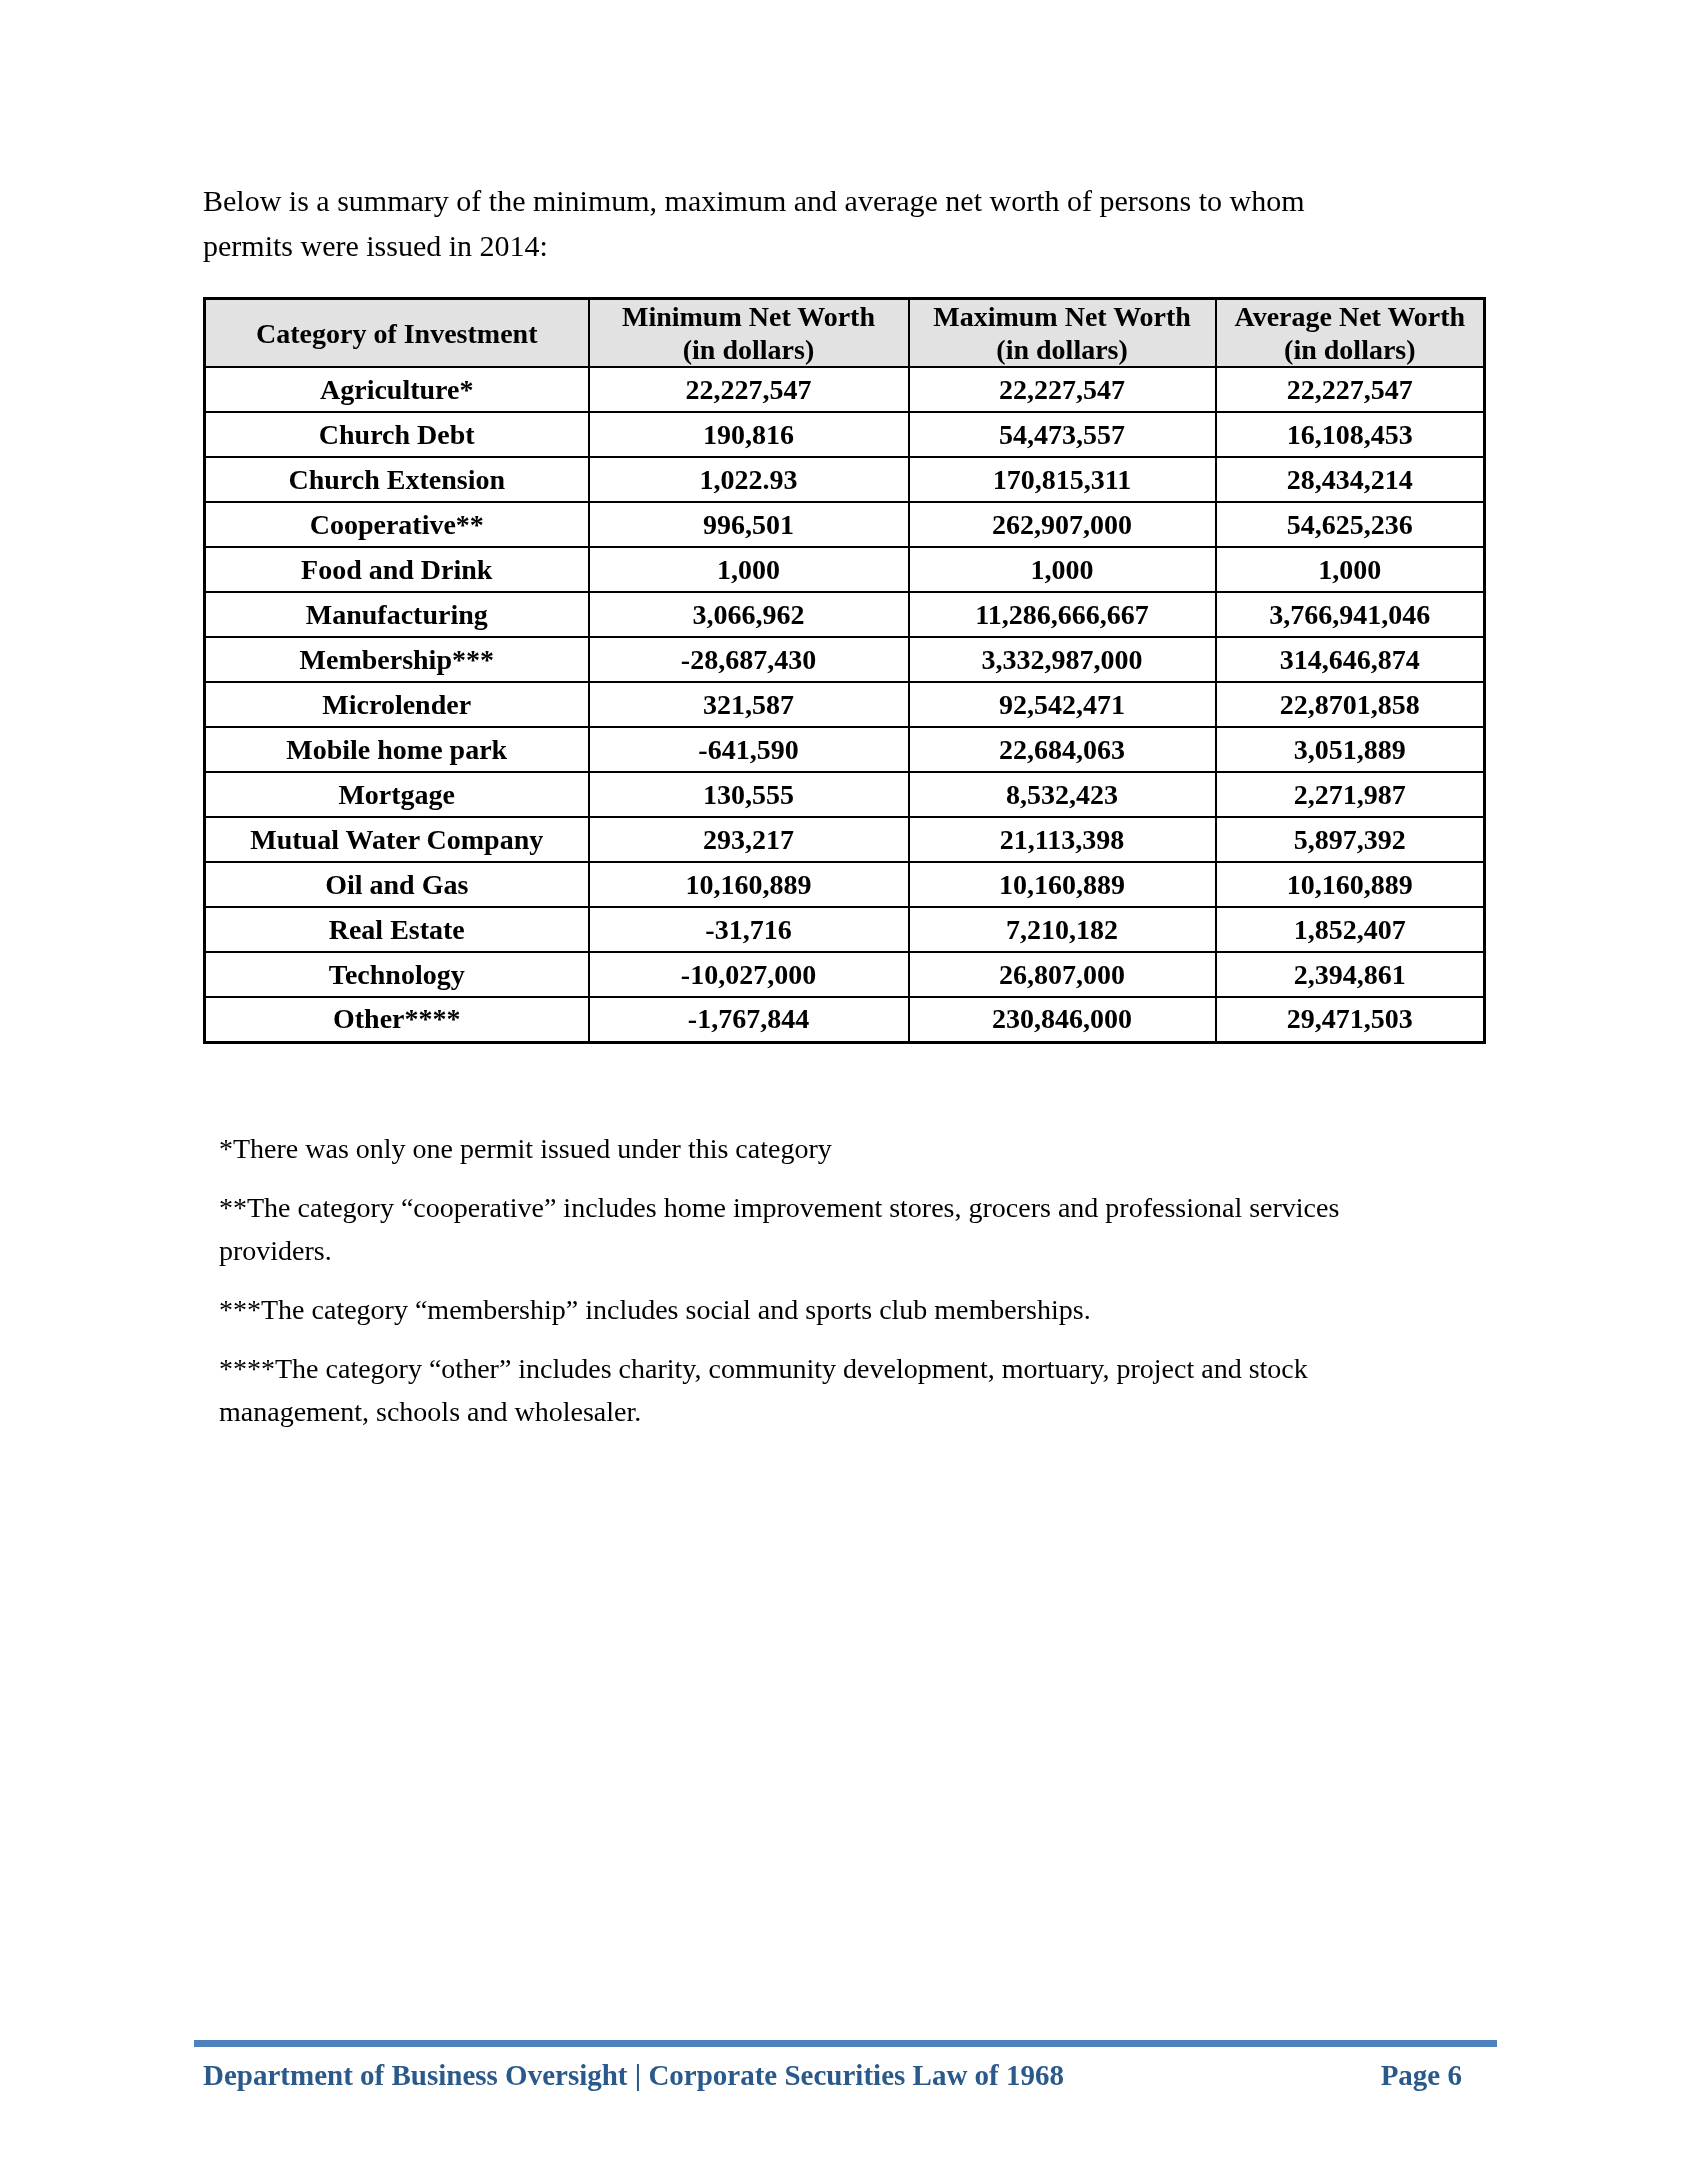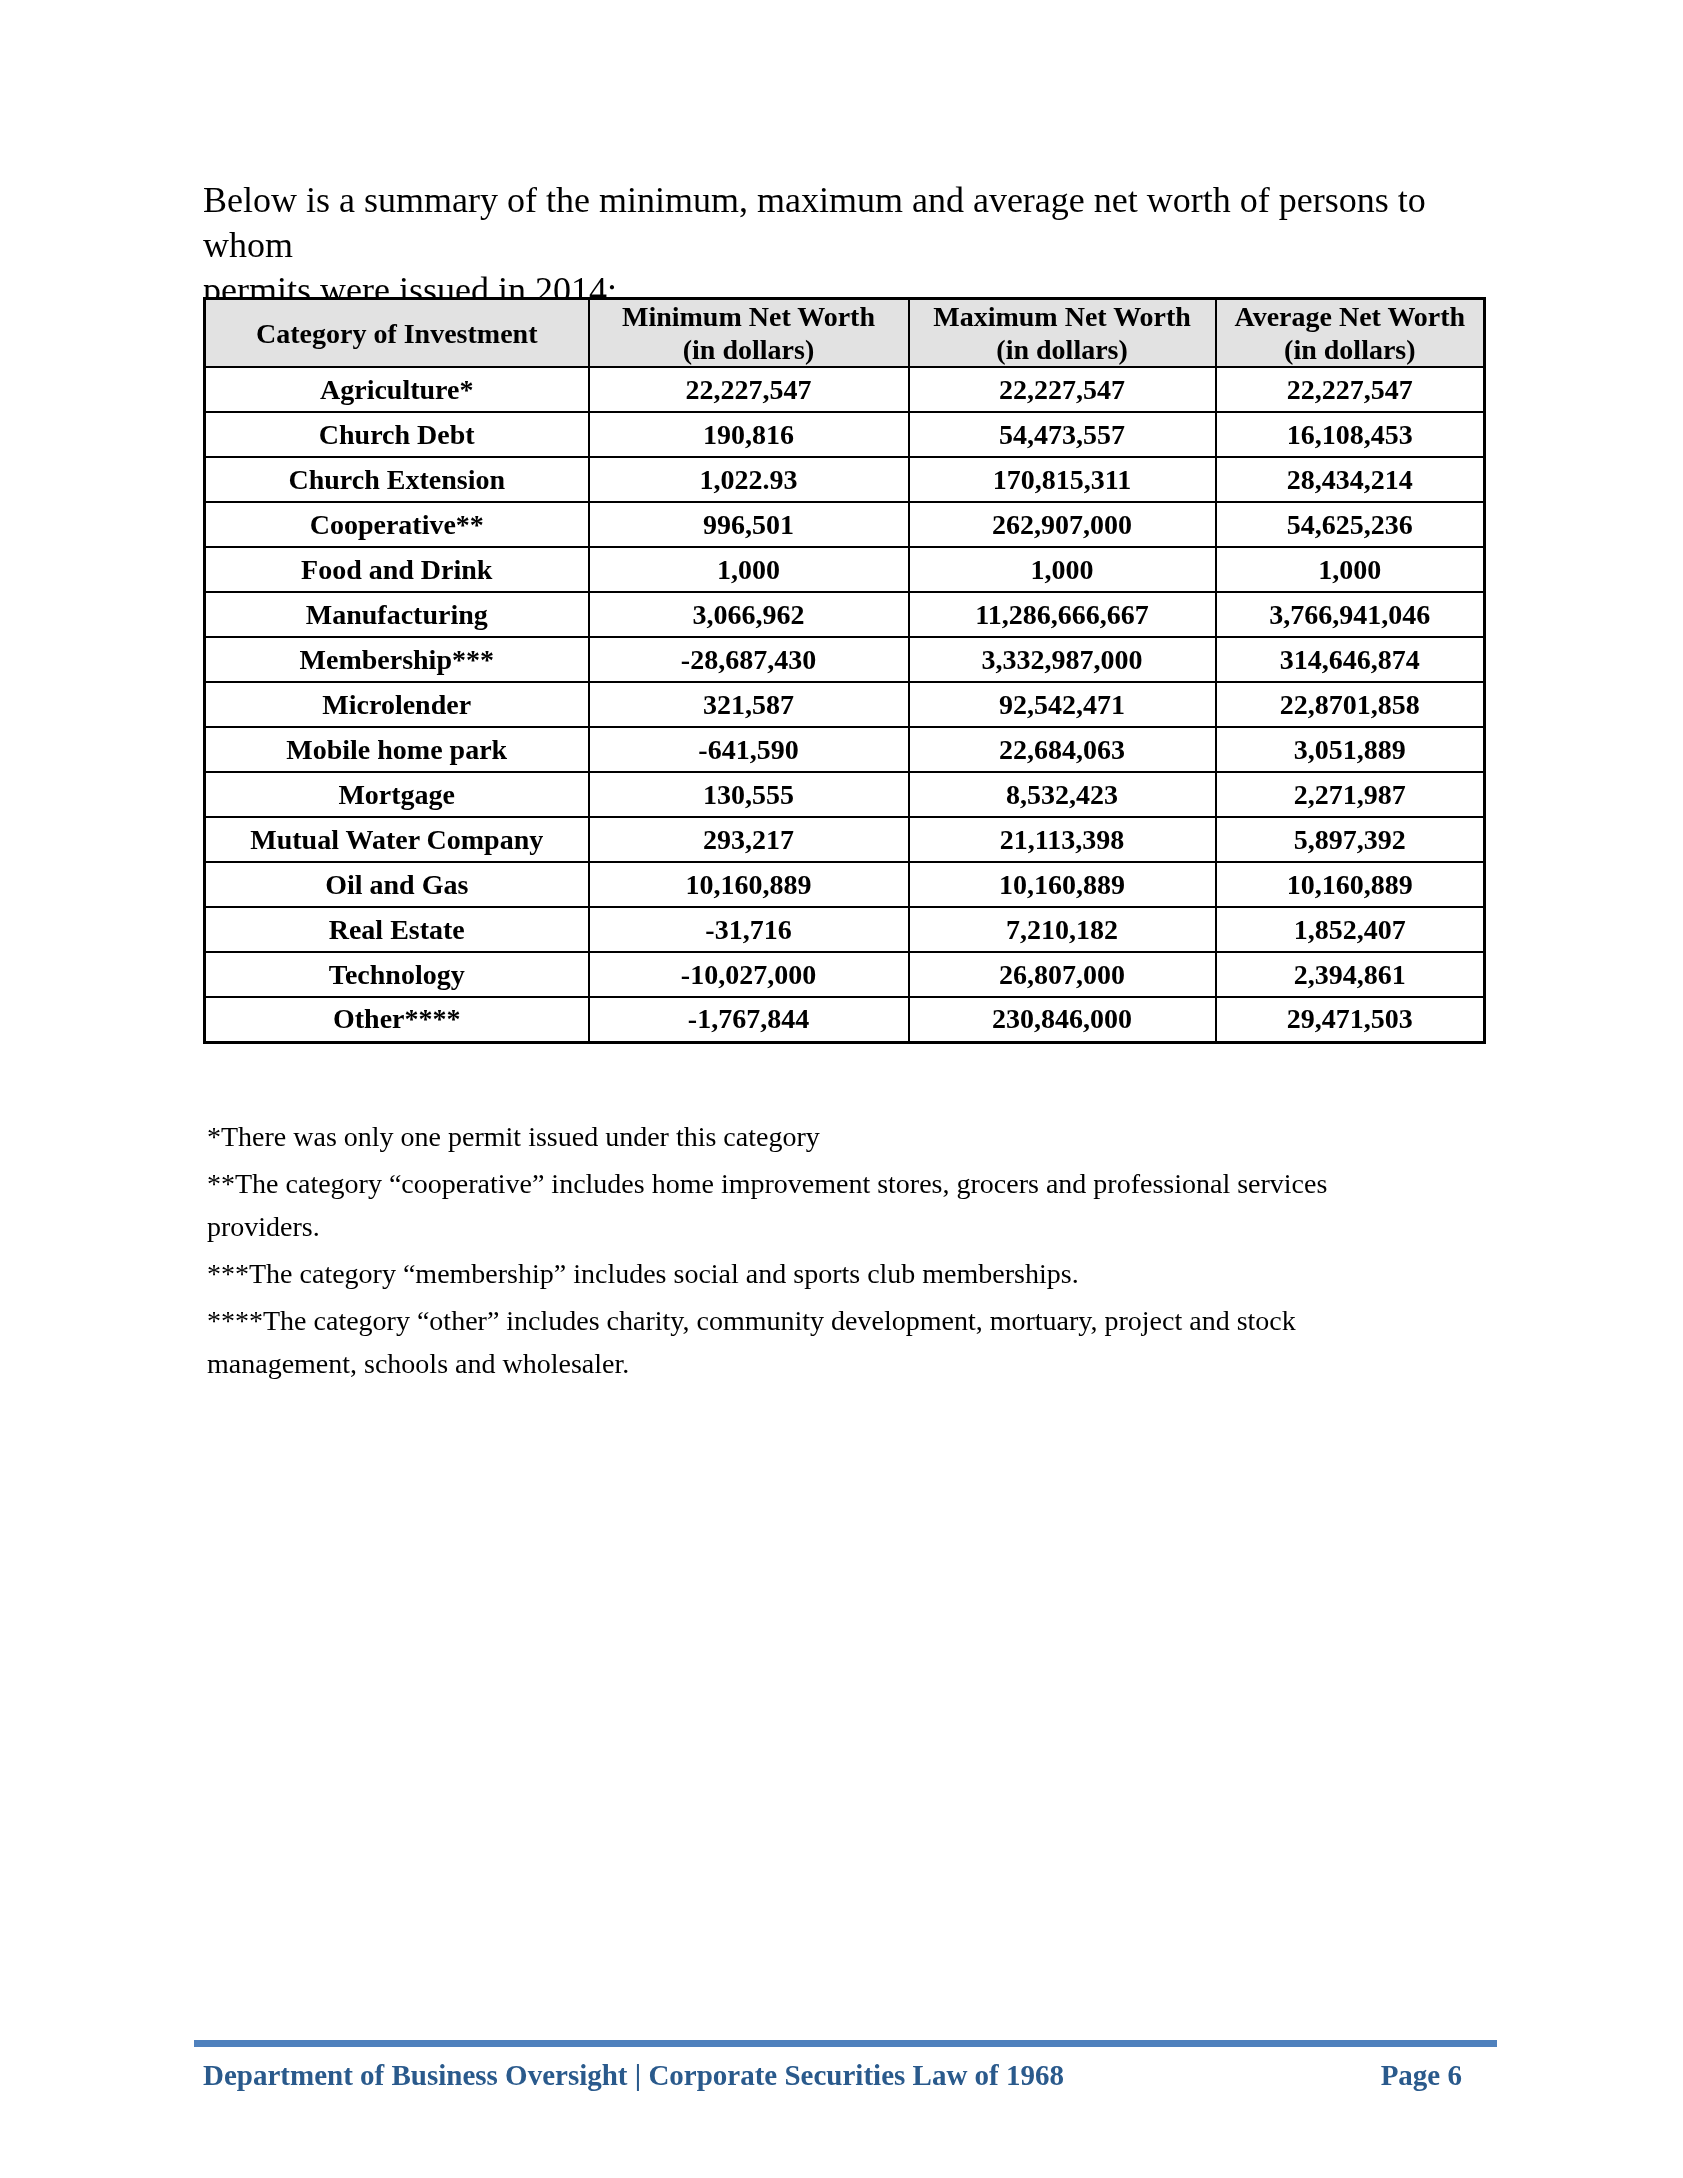--- a/index.html
+++ b/index.html
@@ -14,21 +14,21 @@
     position: relative;
     width: 1683px; height: 2178px;
     background: #ffffff;
     overflow: hidden;
   }
   .intro {
     position: absolute;
     left: 203px; top: 178px;
     width: 1287px;
     margin: 0;
-    font-size: 36px;
+    font-size: 30px;
     line-height: 45px;
     white-space: pre-line;
   }
   .nw-table {
     position: absolute;
     left: 203px; top: 297px;
     width: 1283px;
     border-collapse: collapse;
     table-layout: fixed;
     border: 3px solid var(--table-border, #000);
@@ -53,21 +53,21 @@
     height: 45px;
   }
   .footnotes {
     position: absolute;
     left: 203px; top: 1111px;
     width: 1287px;
     font-size: 28px;
     line-height: 43px;
   }
   .footnotes p {
-    margin: 4px;
+    margin: 16px;
     white-space: pre-line;
   }
   .footer-rule {
     position: absolute;
     left: 194px; top: 2040px;
     width: 1303px; height: 7px;
     background: var(--footer-rule, #4f81bd);
   }
   .footer {
     position: absolute;

